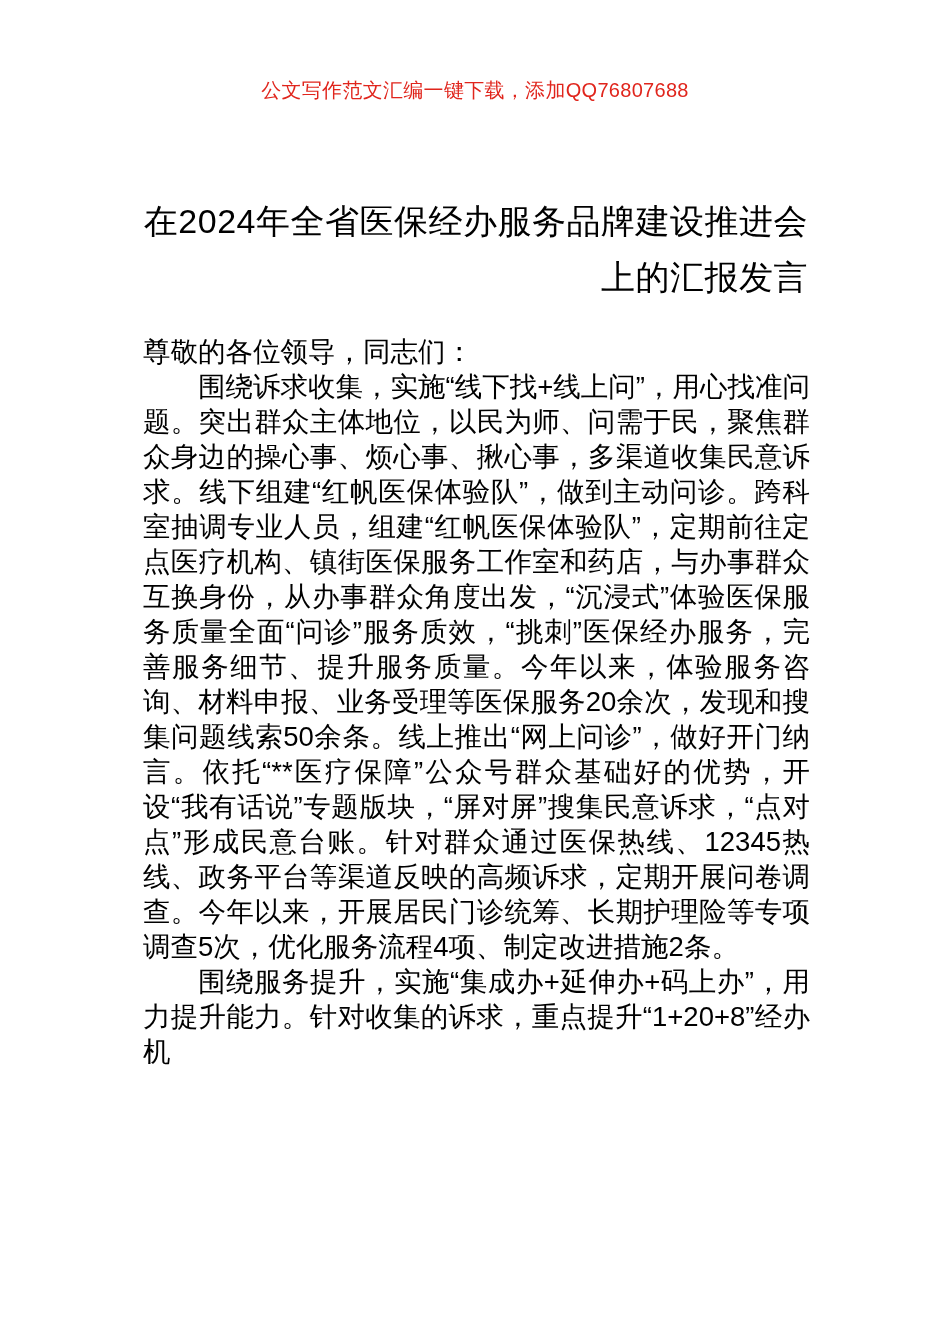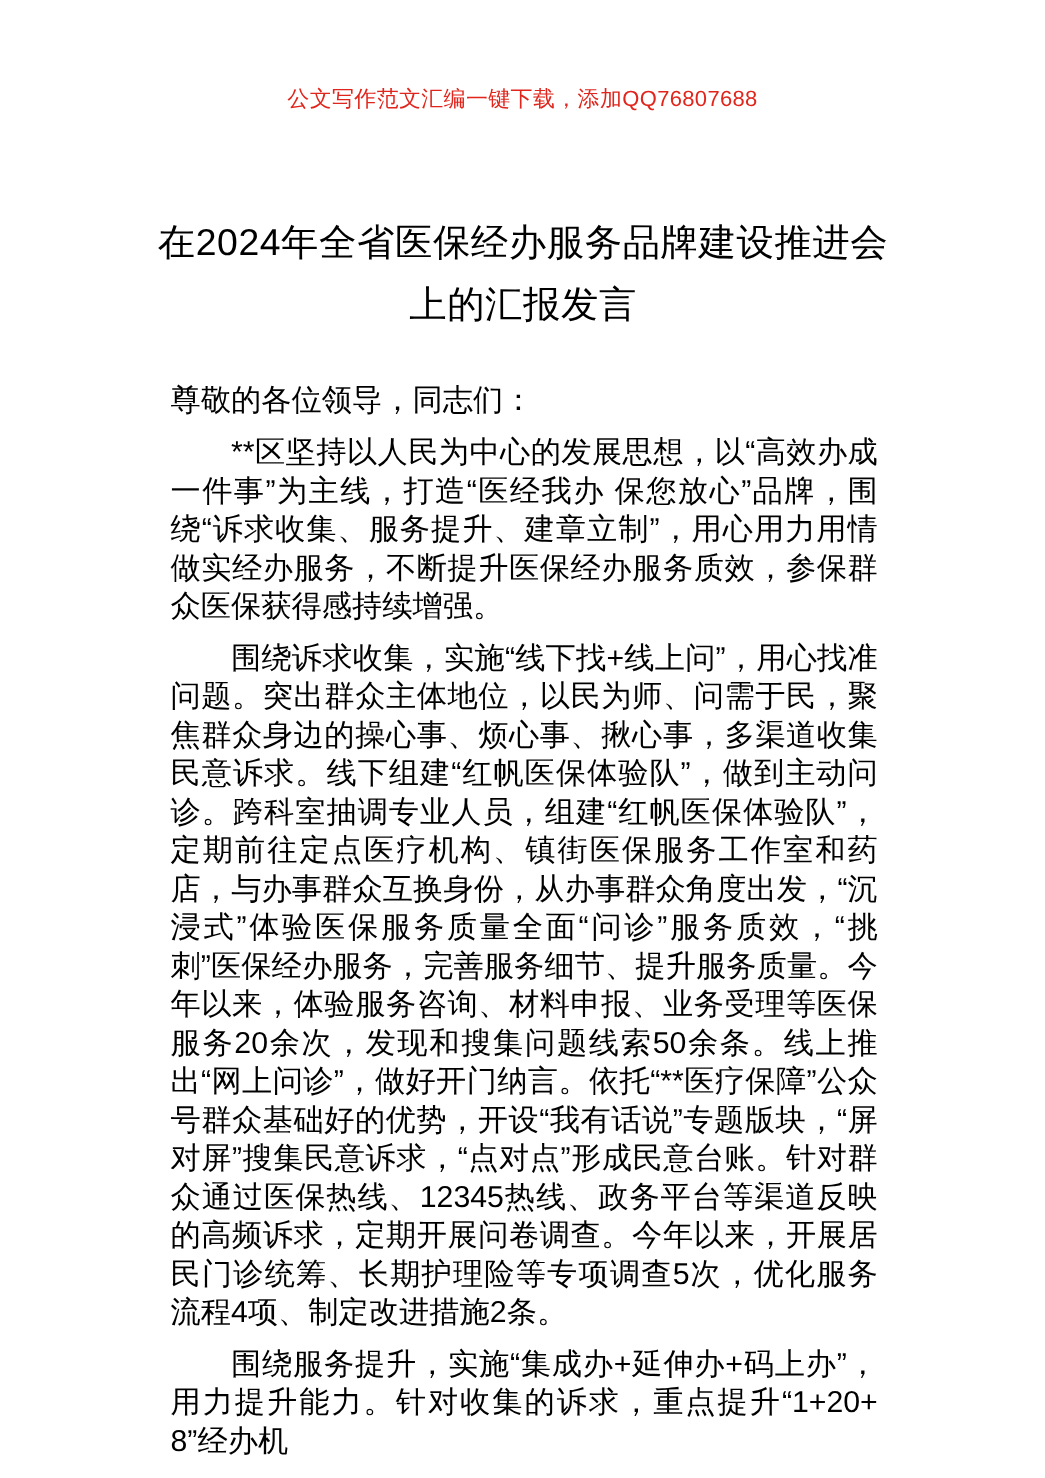--- a/index.html
+++ b/index.html
@@ -42,21 +42,21 @@
     white-space: nowrap;
     text-align: right;
   }
 
   
   .doc-title {
     position: absolute;
     top: 170px;
     left: 143px;
     width: 665px;
-    text-align: center;
+    text-align: right;
     font-size: 34px;
     line-height: 56px;
     letter-spacing: 0.5px;
     font-weight: 400;
     font-family: "Liberation Sans", "DejaVu Sans", sans-serif;
   }
 
   
   .doc-body {
     position: absolute;
@@ -64,21 +64,21 @@
     left: 143px;
     width: 667px;
     font-size: 27.5px;
     line-height: 35px;
     text-align: justify;
     text-justify: inter-character;
     letter-spacing: 0px;
     font-family: "Liberation Sans", "DejaVu Sans", sans-serif;
   }
   .doc-body p {
-    margin: 12px;
+    margin: 0;
     padding: 0;
     text-align: justify;
     text-justify: inter-character;
     word-break: break-all;
   }
   .para-indent {
     text-indent: 2em;
   }
   .para-flush {
     text-indent: 0;
@@ -90,18 +90,17 @@
 <div class="page">
 
   <div class="promo-banner">
     <span class="promo-text">公文写作范文汇编一键下载，添加QQ76807688</span>
   </div>
 
   <h1 class="doc-title">在2024年全省医保经办服务品牌建设推进会上的汇报发言</h1>
 
   <div class="doc-body">
     <p class="para-flush">尊敬的各位领导，同志们：</p>
-    <p class="para-indent">**区坚持以人民为中心的发展思想，以“高效办成一件事”为主线，打造“医经我办 保您放心”品牌，围绕“诉求收集、服务提升、建章立制”，用心用力用情做实经办服务，不断提升医保经办服务质效，参保群众医保获得感持续增强。</p>
     <p class="para-indent">围绕诉求收集，实施“线下找+线上问”，用心找准问题。突出群众主体地位，以民为师、问需于民，聚焦群众身边的操心事、烦心事、揪心事，多渠道收集民意诉求。线下组建“红帆医保体验队”，做到主动问诊。跨科室抽调专业人员，组建“红帆医保体验队”，定期前往定点医疗机构、镇街医保服务工作室和药店，与办事群众互换身份，从办事群众角度出发，“沉浸式”体验医保服务质量全面“问诊”服务质效，“挑刺”医保经办服务，完善服务细节、提升服务质量。今年以来，体验服务咨询、材料申报、业务受理等医保服务20余次，发现和搜集问题线索50余条。线上推出“网上问诊”，做好开门纳言。依托“**医疗保障”公众号群众基础好的优势，开设“我有话说”专题版块，“屏对屏”搜集民意诉求，“点对点”形成民意台账。针对群众通过医保热线、12345热线、政务平台等渠道反映的高频诉求，定期开展问卷调查。今年以来，开展居民门诊统筹、长期护理险等专项调查5次，优化服务流程4项、制定改进措施2条。</p>
     <p class="para-indent">围绕服务提升，实施“集成办+延伸办+码上办”，用力提升能力。针对收集的诉求，重点提升“1+20+8”经办机</p>
   </div>
 
 </div>
 
 </body></html>

